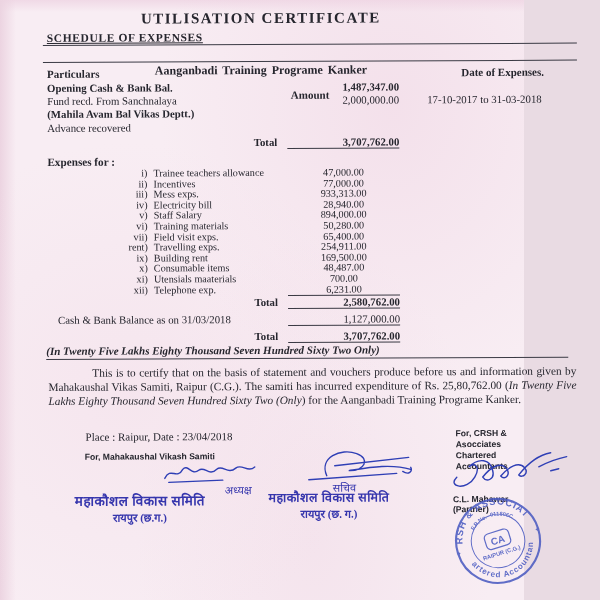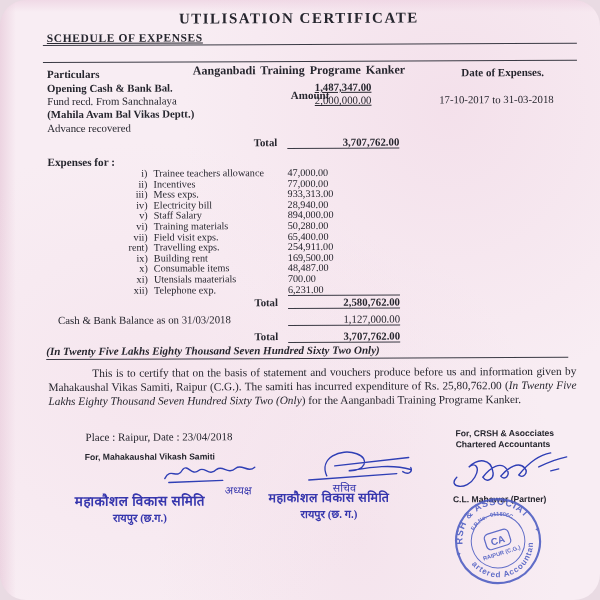--- a/index.html
+++ b/index.html
@@ -1,49 +1,49 @@
 <!DOCTYPE html>
 <html style="--ink: #26262e; --blue: #3636ad; --sign: #2f3fb5;"><head>
 <meta charset="utf-8">
 <style>
   html,body{margin:0;padding:0;}
   body{width:600px;height:600px;overflow:hidden;background:#e9dbe3;font-family:"Liberation Serif",serif;}
-  .page{position:relative;width:600px;height:600px;color:var(--ink,#26262e);
+  .page{position:relative;width:524px;height:600px;color:var(--ink,#26262e);
     background:
       radial-gradient(ellipse at 75% 18%, rgba(240,214,228,.55), transparent 42%),
       radial-gradient(ellipse at 25% 65%, rgba(243,222,233,.5), transparent 45%),
       radial-gradient(ellipse at 60% 90%, rgba(240,216,229,.45), transparent 40%),
       linear-gradient(90deg, #ecd4e1 0px, rgba(236,212,225,0) 16px),
       linear-gradient(180deg, #f0d9e6 0px, rgba(240,217,230,0) 12px),
-      #f8edf3; border-radius: 26px;}
+      #f8edf3;}
   .doc{position:absolute;inset:0;transform:rotate(-0.25deg);}
   .abs{position:absolute;}
   .title{top:10px;left:0;width:100%;text-align:center;font-size:15px;font-weight:bold;letter-spacing:1.5px;}
   .schedule{top:31px;left:48px;font-size:11.5px;font-weight:bold;letter-spacing:.6px;text-decoration:underline;}
   .hdr-row{top:44px;left:44px;width:534px;height:16px;border-top:1.5px solid #3a3a44;border-bottom:1.5px solid #3a3a44;
     display:grid;grid-template-columns:1fr auto 1fr;align-items:center;font-size:11px;font-weight:bold;}
   .hdr-row .h-left{text-align:left;padding-left:4px;}
   .hdr-row .h-mid{text-align:center;margin-top:44px;}
   .hdr-row .h-right{text-align:right;padding-right:33px;}
   .program{top:63px;left:0;width:100%;text-align:center;font-size:12px;font-weight:bold;word-spacing:2px;}
   .openblk{top:81px;left:48px;width:530px;font-size:10.8px;}
   .orow{display:grid;grid-template-columns:240px 112px 1fr;height:13.2px;align-items:baseline;}
-  .orow .amt{text-align:center;text-decoration:underline;}
-  .orow .date{padding-left:40px;white-space:nowrap;}
+  .orow .amt{text-align:right;}
+  .orow .date{padding-left:28px;white-space:nowrap;}
   .b{font-weight:bold;}
   .uline{border-bottom:1.2px solid #3a3a44;}
   .trow{display:grid;grid-template-columns:240px 112px 1fr;height:17px;align-items:baseline;padding-top:2px;}
   .trow .tlab{text-align:right;padding-right:10px;font-weight:bold;}
   .trow .amt{text-align:right;font-weight:bold;}
   .exphead{top:155px;left:48px;font-size:11.2px;font-weight:bold;}
   .expblk{top:168px;left:48px;width:352px;font-size:10.2px;}
   .erow{display:grid;grid-template-columns:100px 1fr 112px;height:10.6px;line-height:10.6px;align-items:baseline;}
   .erow .num{text-align:right;}
   .erow .lab{padding-left:6px;}
-  .erow .amt{text-align:left;}
+  .erow .amt{text-align:center;}
   .sumblk{top:296px;left:48px;width:352px;font-size:10.8px;}
   .srow{display:grid;grid-template-columns:240px 112px;align-items:baseline;}
   .srow .tlab{text-align:right;padding-right:10px;font-weight:bold;}
   .srow .lab{padding-left:10px;}
   .srow .amt{text-align:right;}
   .rowgap{height:14px;}
   .words{top:344px;left:46px;width:522px;font-size:11px;font-weight:bold;font-style:italic;border-bottom:1.6px solid #3a3a44;padding-bottom:2px;}
   .cert{top:366px;left:48px;width:528px;font-size:11.3px;line-height:13.8px;text-align:justify;text-indent:44px;}
   .cert .it{font-style:italic;}
   .place{top:430px;left:85px;font-size:11px;}

